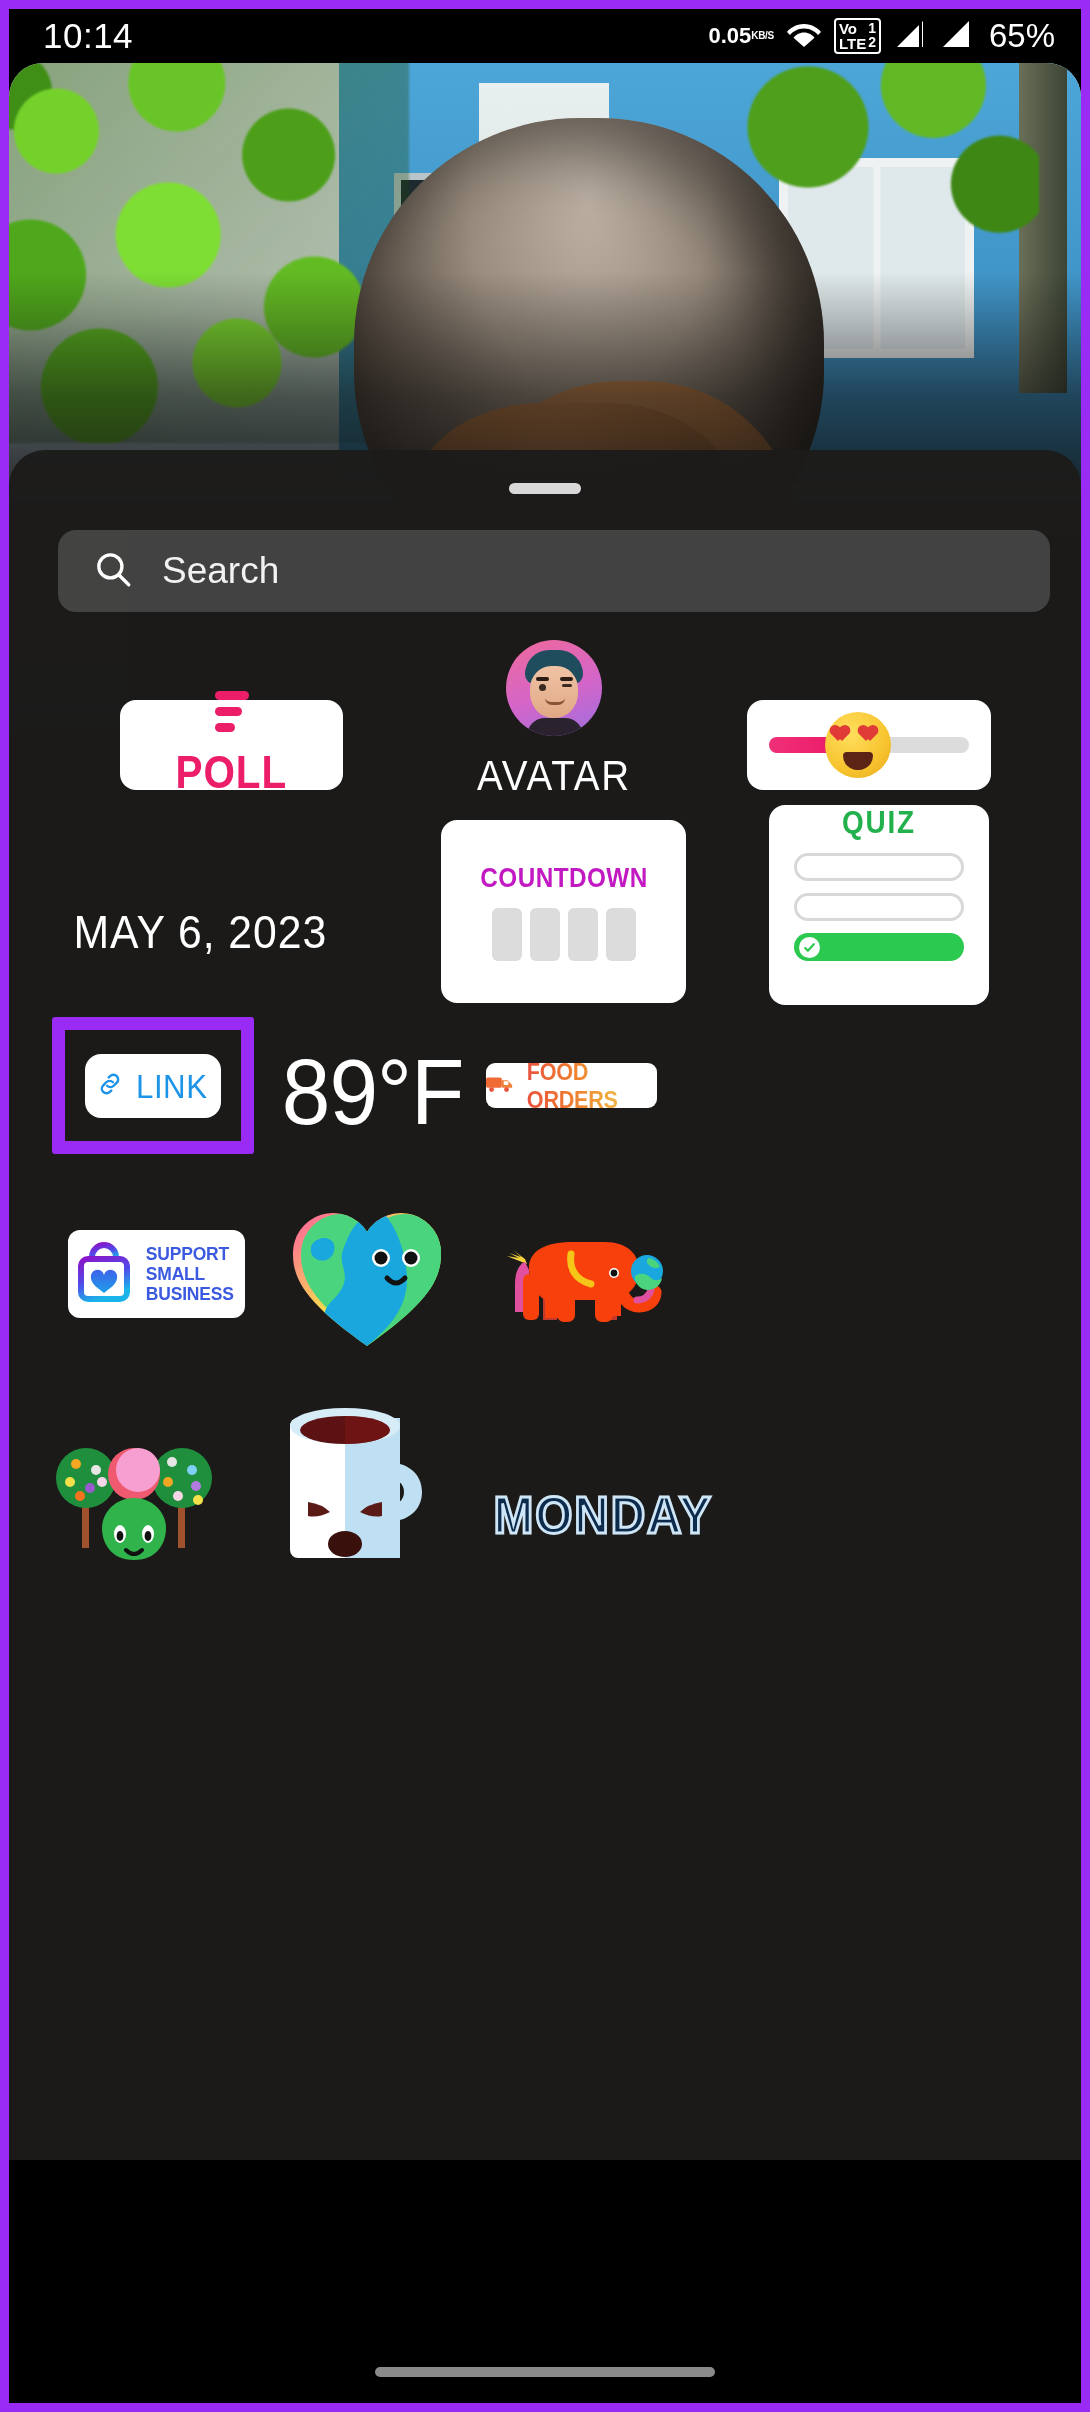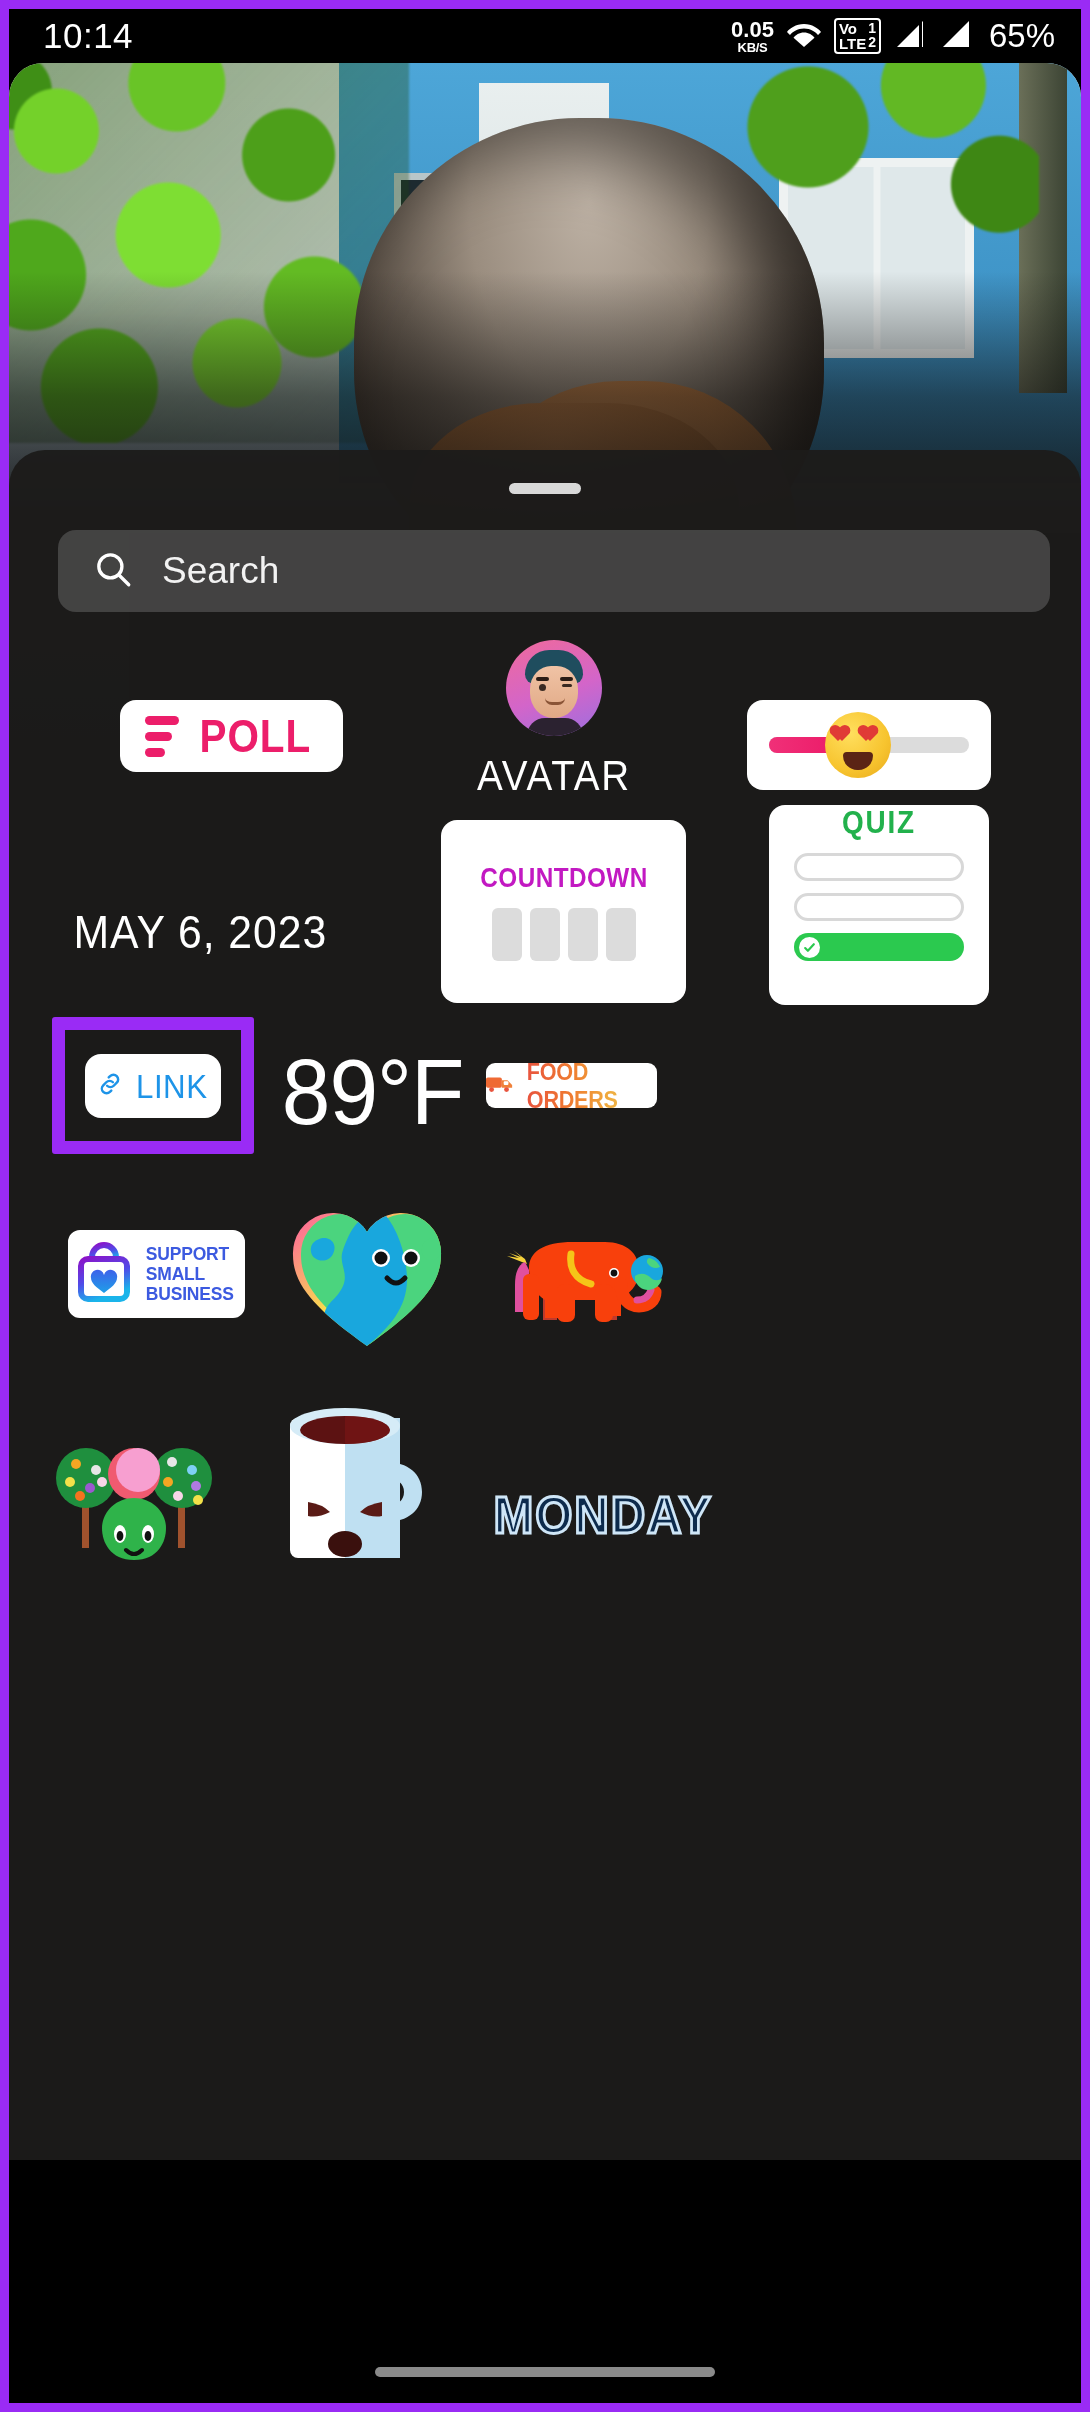--- a/index.html
+++ b/index.html
@@ -19,23 +19,23 @@
 
   
   #statusbar {
     position: absolute; top: 0; left: 0; right: 0; height: 54px;
     background: #000; color: #fff;
     display: flex; align-items: center; justify-content: space-between;
     padding: 0 26px 0 34px;
   }
   #clock { font-size: 35px; letter-spacing: .5px; font-weight: 400; }
   #status-right { display: flex; align-items: center; gap: 12px; }
-  .netspeed { display: flex; flex-direction: column; align-items: center; line-height: 1; }
+  .netspeed { display: flex; flex-direction: row; align-items: center; line-height: 1; }
   .netspeed .v { font-size: 22px; font-weight: 700; }
-  .netspeed .u { font-size: 13px; font-weight: 700; letter-spacing: -.3px; }
+  .netspeed .u { font-size: 10px; font-weight: 700; letter-spacing: -.3px; }
   .volte-box {
     border: 2.5px solid #fff; border-radius: 4px;
     display: flex; align-items: stretch; padding: 1px 3px;
     line-height: 1;
   }
   .volte-box .stack { display: flex; flex-direction: column; font-size: 15px; font-weight: 700; }
   .volte-box .nums { display: flex; flex-direction: column; font-size: 14px; font-weight: 700; margin-left: 2px; }
   #battery { font-size: 33px; font-weight: 400; margin-left: 4px; }
 
   
@@ -144,21 +144,21 @@
   .grid { position: absolute; left: 0; right: 0; top: 190px; }
 
   
   .wcard {
     background: #fff; border-radius: 16px;
     display: flex; align-items: center; justify-content: center;
   }
   .pos { position: absolute; }
 
   
-  #poll { left: 111px; top: 60px; width: 223px; height: 72px; gap: 13px; }
+  #poll { left: 111px; top: 60px; width: 223px; height: 90px; gap: 13px; flex-direction: column; }
   #poll .bars { display: flex; flex-direction: column; gap: 7px; }
   #poll .bars i { display:block; background:#ec1e6a; height: 9px; border-radius: 5px; }
   #poll .bars i:nth-child(1){ width: 34px; }
   #poll .bars i:nth-child(2){ width: 27px; }
   #poll .bars i:nth-child(3){ width: 20px; }
   #poll .lbl { color: #ec1e6a; font-size: 46px; font-weight: 700; letter-spacing: 1px;
     font-family: "Liberation Sans Narrow","Liberation Sans",sans-serif; transform: scaleX(.88); }
 
   
   #avatar-wrap { left: 460px; top: 0px; width: 170px; text-align:center; }

